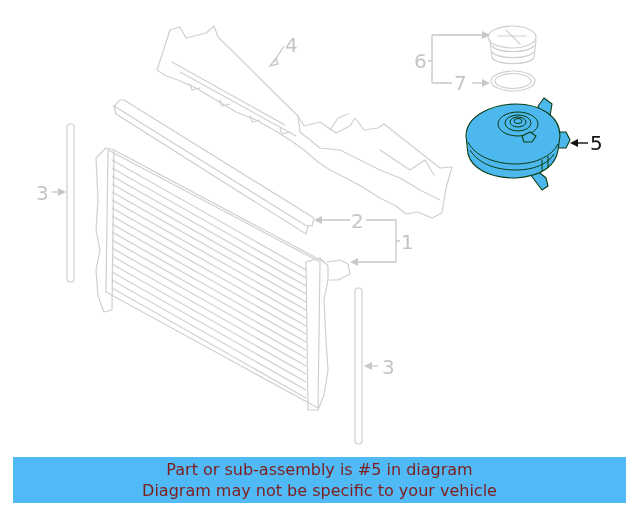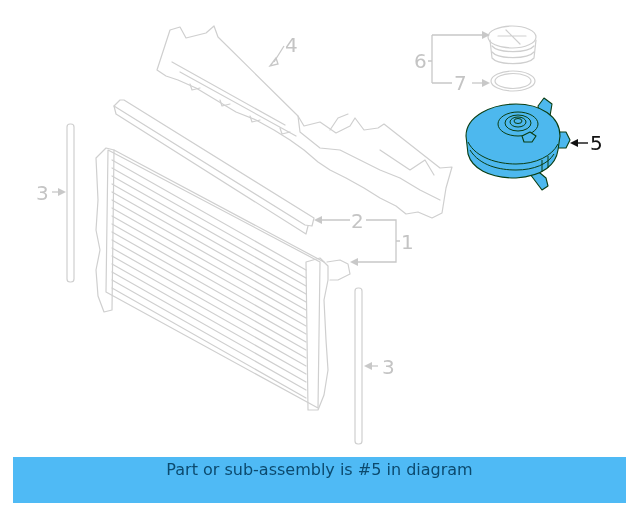--- a/index.html
+++ b/index.html
@@ -7,21 +7,21 @@
   #diagram { position: absolute; left: 0; top: 0; width: 640px; height: 512px; }
   .ghost { fill: none; stroke: #cfcfcf; stroke-width: 1.2; stroke-linejoin: round; stroke-linecap: round; }
   .ghost-fill { fill: #ffffff; stroke: #cfcfcf; stroke-width: 1.2; stroke-linejoin: round; }
   .callout-ghost { fill: none; stroke: #c8c8c8; stroke-width: 1.3; }
   .num-ghost { fill: #c4c4c4; font-family: "DejaVu Sans", sans-serif; font-size: 20px; }
   .num-active { fill: #111111; font-family: "DejaVu Sans", sans-serif; font-size: 20px; }
   .tank { fill: #4db8ee; stroke: #0a3d12; stroke-width: 1.1; stroke-linejoin: round; }
   .tank-line { fill: none; stroke: #0a3d12; stroke-width: 1; }
   #banner {
     position: absolute; left: 13px; top: 457px; width: 613px; height: 46px;
-    background: #4fbaf5; color: #0c4a6e; text-align: center;
+    background: #4fbaf5; color: #7f1d1d; text-align: center;
     font-family: "DejaVu Sans", sans-serif; font-size: 16px; line-height: 21px;
     padding-top: 2px; box-sizing: border-box;
   }
   #banner div { white-space: nowrap; }
 </style>
 </head>
 <body>
 
 <svg id="diagram" viewBox="0 0 640 512" xmlns="http://www.w3.org/2000/svg">
 
@@ -107,13 +107,14 @@
   <text class="num-ghost" x="36" y="200">3</text>
   <text class="num-ghost" x="382" y="374">3</text>
   <text class="num-ghost" x="285" y="52">4</text>
   <text class="num-active" x="590" y="150">5</text>
   <text class="num-ghost" x="414" y="68">6</text>
   <text class="num-ghost" x="454" y="90">7</text>
 </svg>
 
 <div id="banner">
   <div>Part or sub-assembly is #5 in diagram</div>
+  <div>Diagram may not be specific to your vehicle</div>
 </div>
 
 </body></html>

